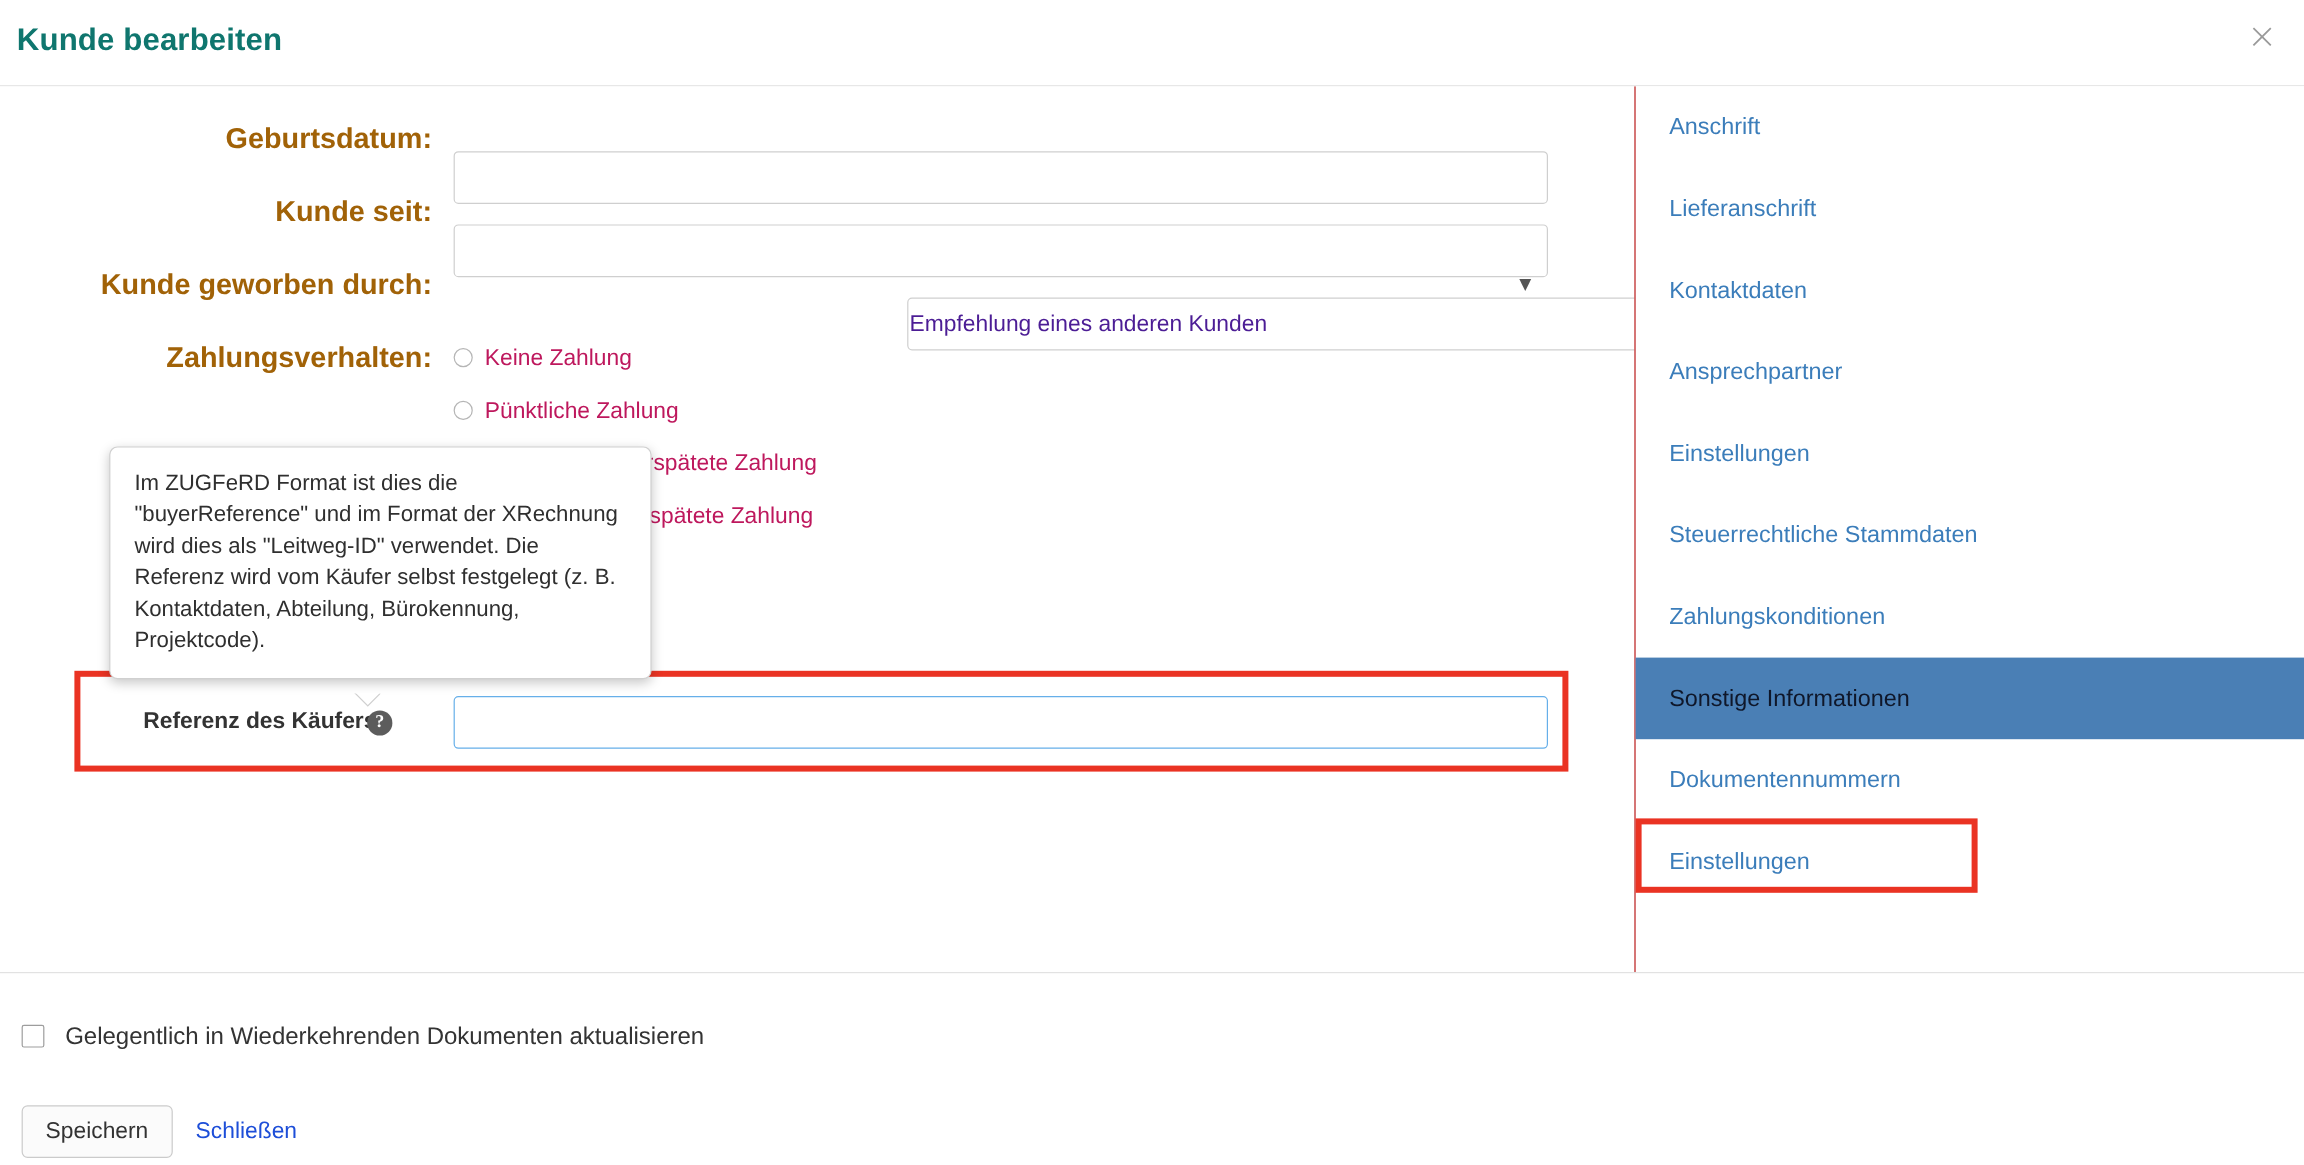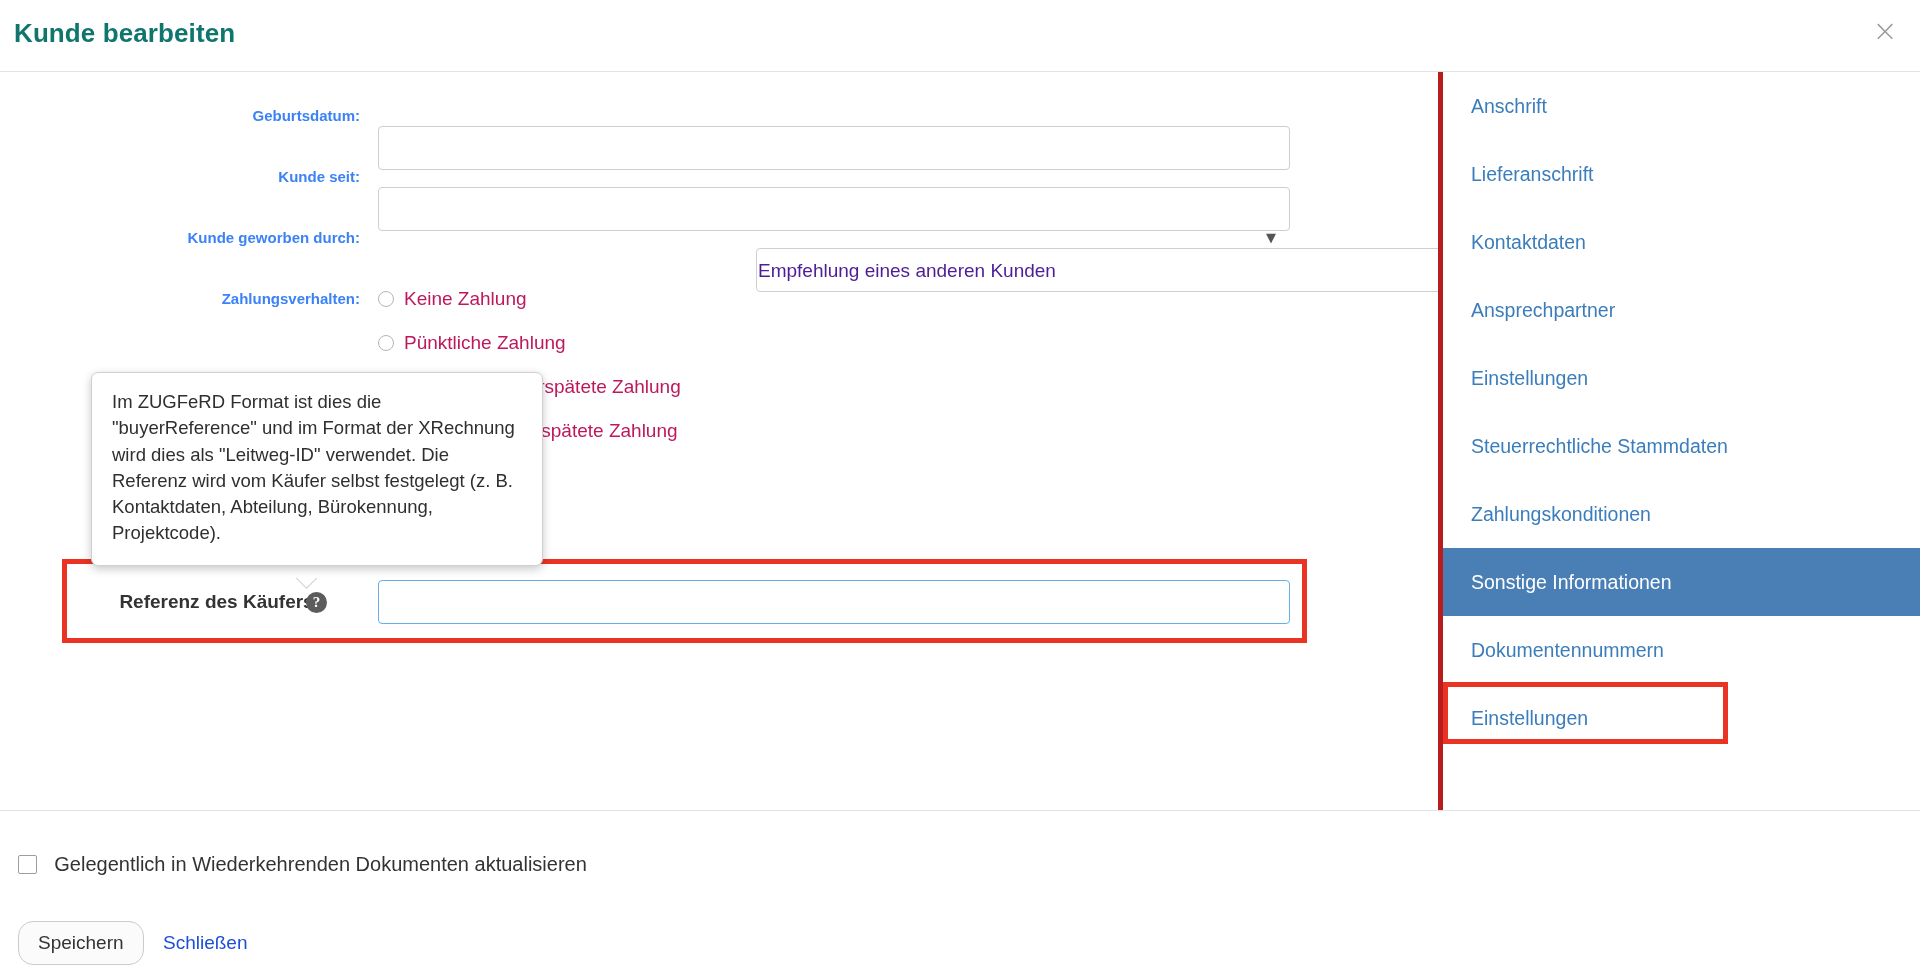--- a/index.html
+++ b/index.html
@@ -73,22 +73,22 @@
     left: 0;
     width: 1360px;
     height: 44px;
   }
   .form-label {
     position: absolute;
     left: 0;
     width: 360px;
     text-align: right;
     font-weight: bold;
-    font-size: 15px;
-    color: #3b82f6;
+    font-size: 24px;
+    color: #a16207;
     line-height: 44px;
   }
   .form-control {
     position: absolute;
     left: 378px;
     width: 912px;
     height: 44px;
     box-sizing: border-box;
     border: 1px solid #cfcfcf;
     border-radius: 4px;
@@ -241,39 +241,39 @@
     background: #ffffff;
     border: 1px solid #d0d0d0;
     transform: rotate(45deg);
   }
 
   
   .side-nav {
     position: absolute;
     right: 0;
     top: 0;
-    width: 482px;
+    width: 558px;
     height: 738px;
     background: #ffffff;
-    border-left: 5px solid #b91c1c;
+    border-left: 1px solid #b91c1c;
     box-sizing: border-box;
   }
   .nav-item {
     height: 68px;
     line-height: 68px;
     padding-left: 28px;
     font-size: 19.5px;
     color: #3b7dba;
     cursor: pointer;
     box-sizing: border-box;
     white-space: nowrap;
   }
   .nav-item.active {
     background: #4a7fb5;
-    color: #ffffff;
+    color: #0f172a;
   }
   .nav-highlight {
     position: absolute;
     left: 0;
     top: 610px;
     width: 285px;
     height: 62px;
     border: 5px solid #ea3323;
     box-sizing: border-box;
     z-index: 5;
@@ -314,21 +314,21 @@
     color: #333;
     vertical-align: 0;
   }
   .btn-save {
     position: absolute;
     left: 18px;
     top: 110px;
     height: 44px;
     padding: 0 19px;
     border: 1px solid #cbcbcb;
-    border-radius: 15px;
+    border-radius: 5px;
     background: #fbfbfb;
     font-size: 19px;
     color: #333;
     font-family: "Liberation Sans", sans-serif;
     cursor: pointer;
     text-align: right;
   }
   .btn-close-link {
     position: absolute;
     left: 163px;

